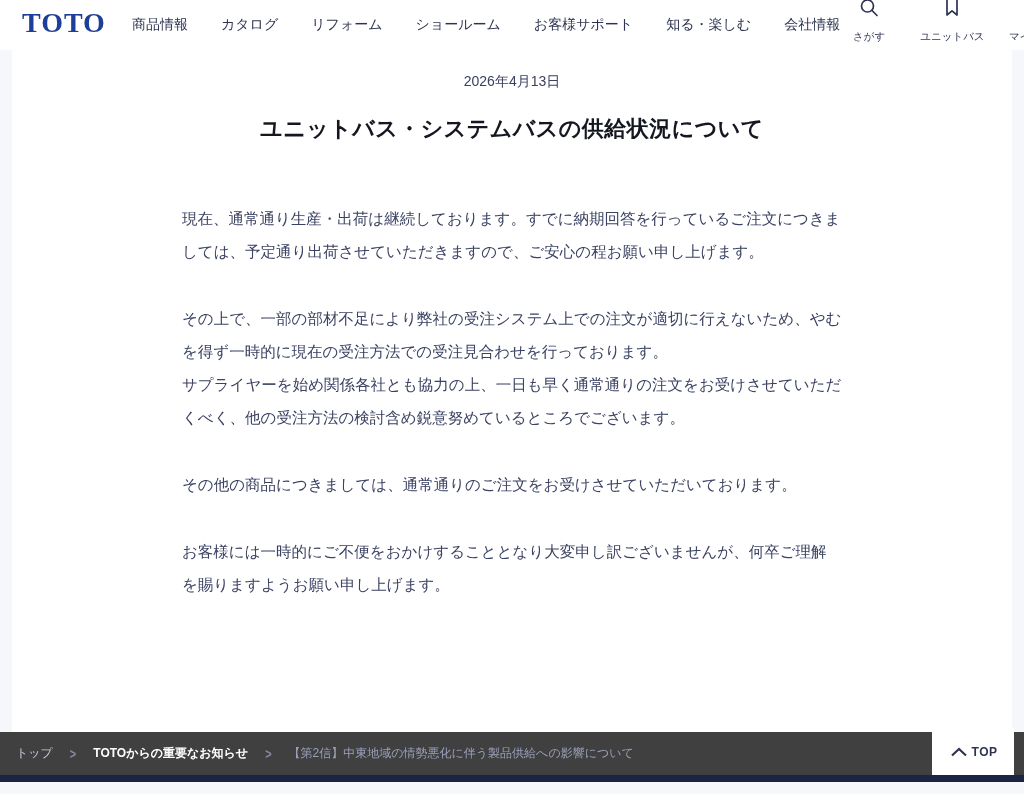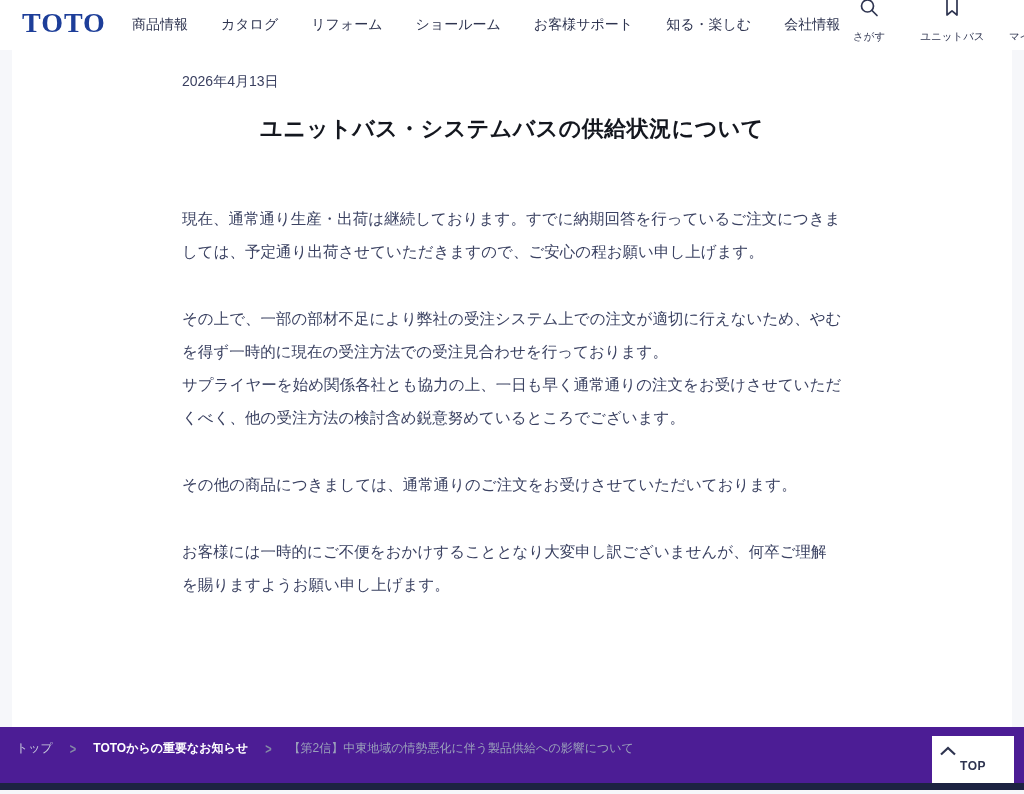--- a/index.html
+++ b/index.html
@@ -77,21 +77,21 @@
     background: #ffffff;
   }
   .inner {
     width: 660px;
     margin: 0 auto;
     padding-top: 23px;
   }
   .date {
     font-size: 14px;
     color: #3a4060;
-    text-align: left;
+    text-align: center;
     height: 17px;
   }
   .title {
     margin: 24px 0 0;
     font-size: 22px;
     font-weight: bold;
     letter-spacing: 0.5px;
     color: #14171f;
     text-align: center;
   }
@@ -100,23 +100,23 @@
     margin: 0 0 34px;
     font-size: 15.5px;
     line-height: 33px;
     color: #3b4262;
     white-space: pre-line;
   }
 
   
   .footer {
     position: absolute;
-    left: 0; right: 0; bottom: 4px;
-    height: 63px;
-    background: #4c1d95;
+    left: 0; right: 0; bottom: 12px;
+    height: 50px;
+    background: #404040;
     z-index: 3;
   }
   .crumbs {
     height: 43px;
     display: flex;
     align-items: center;
     gap: 17px;
     padding: 0 16px;
     font-size: 12px;
     white-space: nowrap;
@@ -139,21 +139,22 @@
   }
   .top-btn {
     position: absolute;
     right: 10px;
     bottom: 7px;
     width: 82px;
     height: 47px;
     background: #ffffff;
     border: none;
     display: flex;
-    flex-direction: column;
+    flex-direction: row;
+    align-items: center;
     justify-content: center;
     gap: 3px;
     cursor: pointer;
     font-family: inherit;
   }
   .top-btn span {
     font-size: 12px;
     letter-spacing: 0.5px;
     color: #2e3450;
     font-weight: 600;

